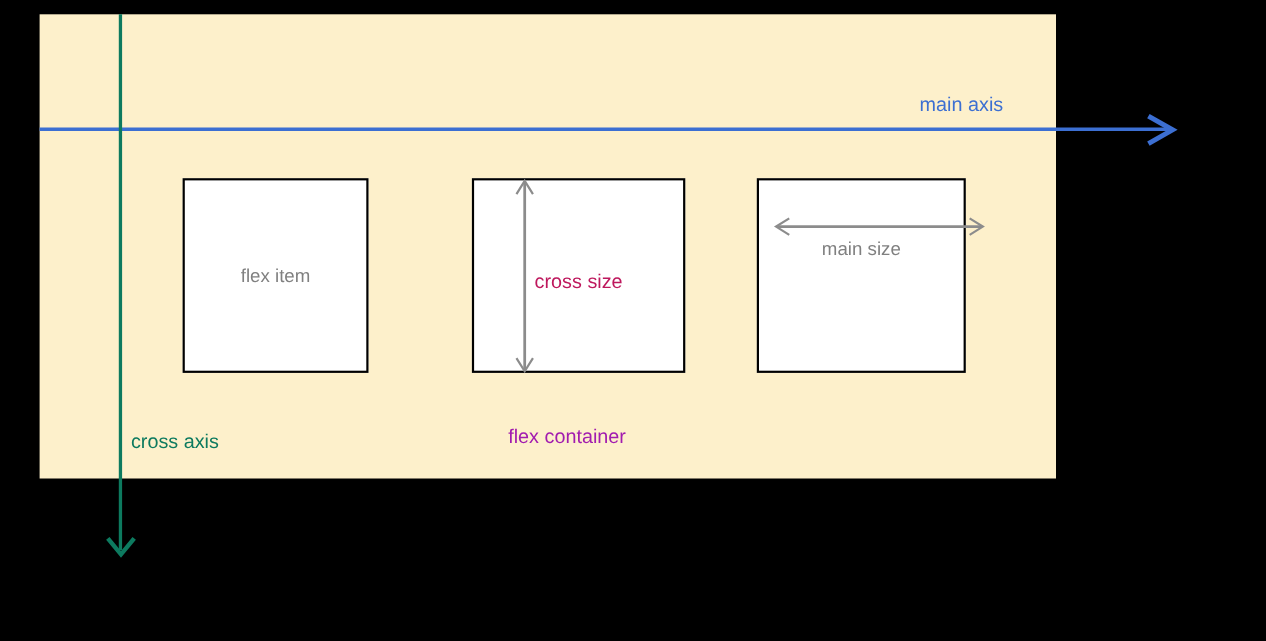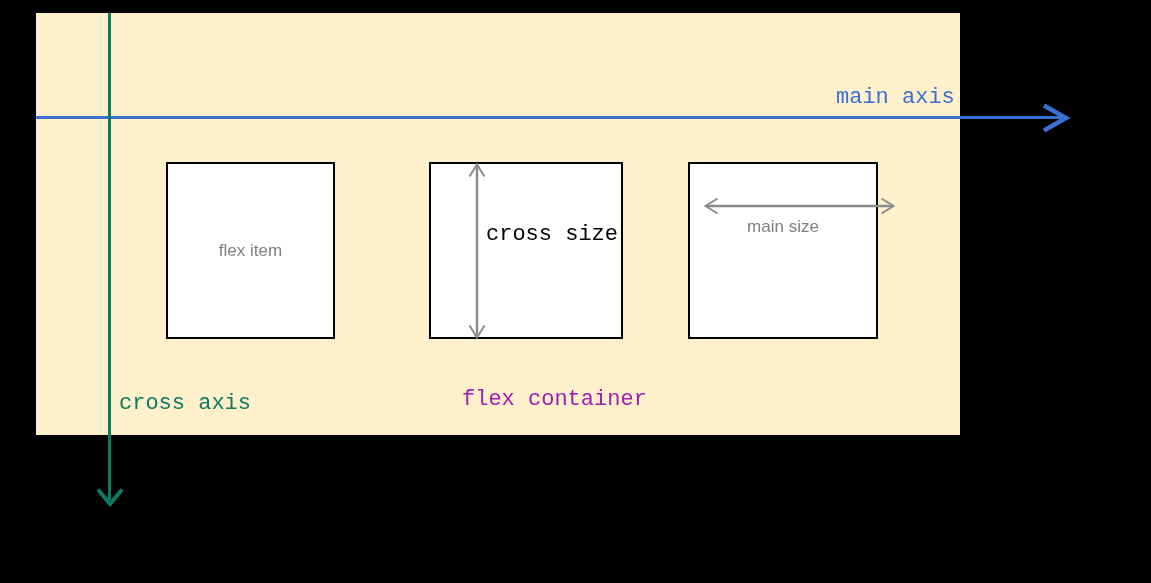--- a/index.html
+++ b/index.html
@@ -35,26 +35,25 @@
     left: 130px;
     width: 169px;
     display: flex;
     align-items: center;
     justify-content: center;
   }
   .box-2 { left: 393px; width: 194px; }
   .box-3 { left: 652px; width: 190px; padding-left: 47px; }
   .label {
     position: absolute;
-    font-size: 22px;
+    font-size: 18px;
     line-height: 1.15;
     white-space: nowrap;
-    font-family: Liberation Mono, monospace;
   }
-  .gray-text { color: #000000; }
+  .gray-text { color: #be185d; margin-top: 24px; }
   .flex-item-label { color: #808080; font-size: 17px; }
   .cross-size-label { left: 55px; top: 58px; }
   .main-size-label { left: 0; right: 0; top: 53px; text-align: center; white-space: nowrap; position: absolute; color: #808080; font-size: 17px; }
   .main-axis-label { left: 836px; top: 85px; color: #3C6FD2; }
   .cross-axis-label { left: 119px; top: 391px; color: #0D7A5F; }
   .container-label { left: 426px; top: 374px; color: #a21caf; }
   .overlay {
     position: absolute;
     left: 0;
     top: 0;

